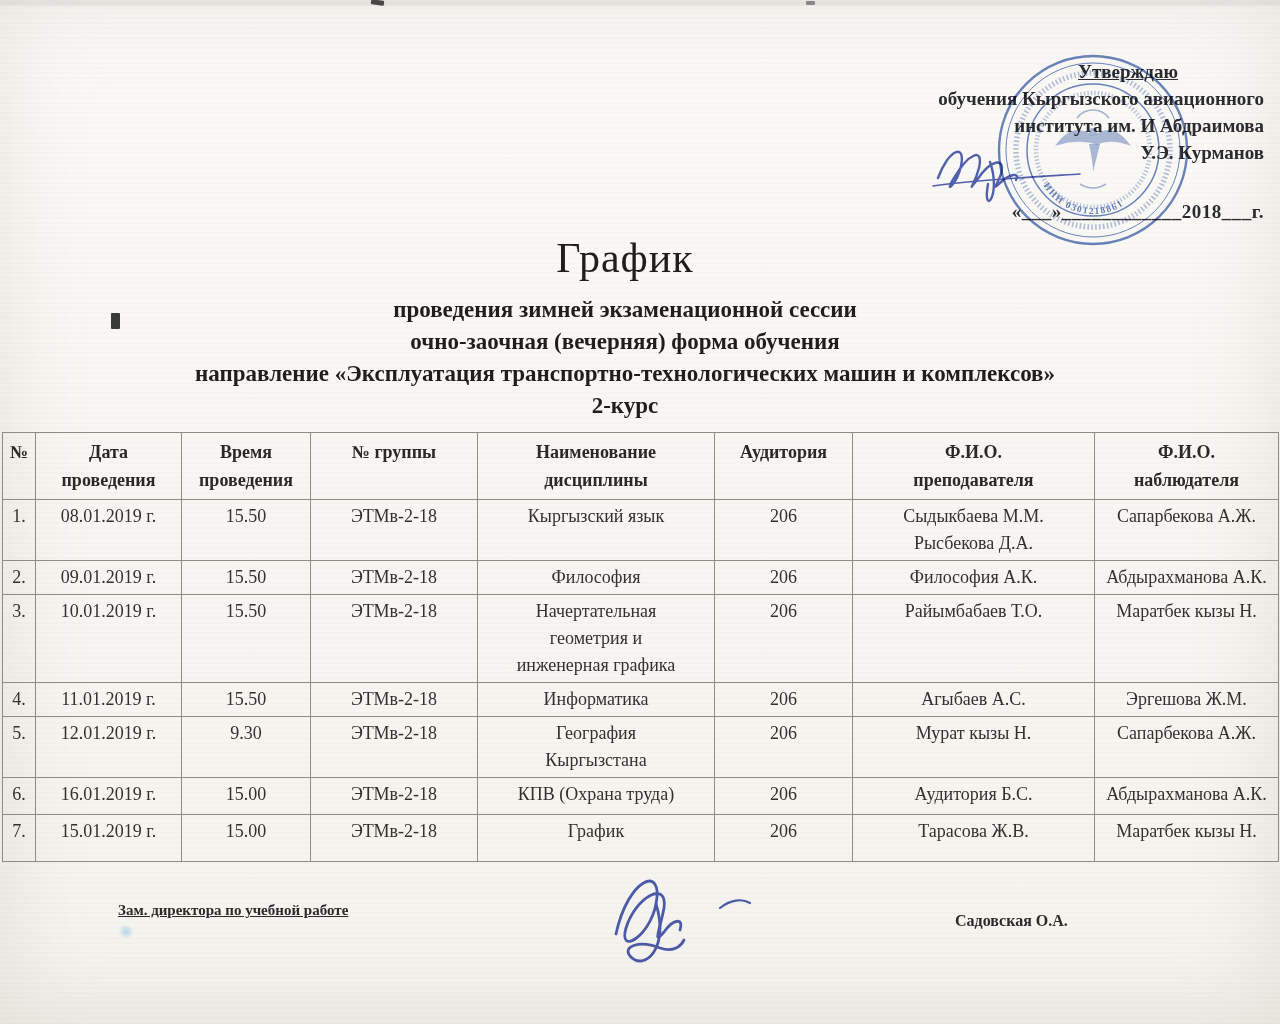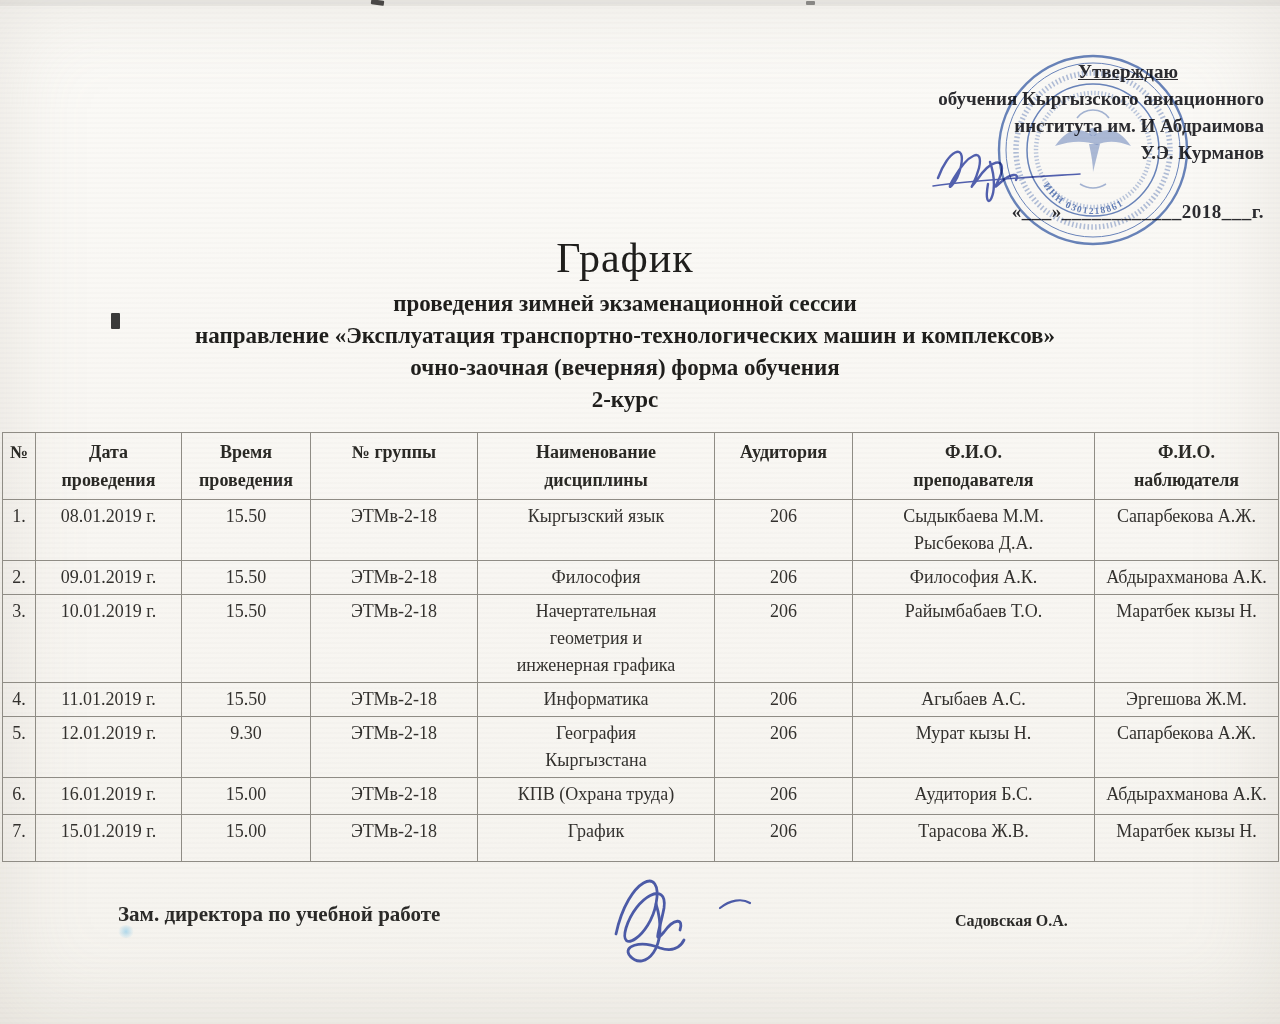--- a/index.html
+++ b/index.html
@@ -34,21 +34,21 @@
   .approval .heading{text-align:center;text-decoration:underline;padding-left:120px;}
   .approval .date-line{margin-top:32px;letter-spacing:.5px;}
   
   .stamp{position:absolute;left:992px;top:44px;z-index:4;mix-blend-mode:multiply;pointer-events:none;}
   .sig-top{position:absolute;left:930px;top:126px;z-index:5;mix-blend-mode:multiply;pointer-events:none;}
   .sig-bottom{position:absolute;left:568px;top:856px;z-index:5;mix-blend-mode:multiply;pointer-events:none;}
   
   .titleblock{position:absolute;left:0;top:234px;width:1250px;text-align:center;color:#1f1e1c;z-index:1;}
   .main-title{font-size:42px;font-weight:normal;letter-spacing:1px;line-height:48px;}
   .subtitle{font-size:23px;font-weight:bold;line-height:32px;}
-  .subtitle.first{margin-top:6px;}
+  .subtitle.first{margin-top:12px;}
   
   table.sched{
     position:absolute;left:2px;top:432px;width:1276px;
     border-collapse:collapse;table-layout:fixed;z-index:1;
     font-size:18px;color:#33312e;
   }
   table.sched th,table.sched td{
     border:1px solid #8f8c85;
     padding:3px 4px;vertical-align:top;
     white-space:pre-line;overflow:hidden;
@@ -56,21 +56,21 @@
   table.sched th{
     font-weight:bold;text-align:center;color:#2a2925;
     line-height:28px;padding-top:5px;height:58px;
   }
   table.sched td{line-height:27px;text-align:center;}
   td.cell-num{text-align:left;padding-left:5px;}
   td.cell-teacher,td.cell-observer{text-align:left;padding-left:10px;}
   tr.r1 td{height:52px;} tr.r2 td{height:26px;} tr.r3 td{height:76px;}
   tr.r4 td{height:26px;} tr.r5 td{height:52px;} tr.r6 td{height:30px;} tr.r7 td{height:40px;}
   
-  .footer-label{position:absolute;left:118px;top:902px;font-size:21px;font-weight:bold;color:#2b2a28;z-index:2;}
+  .footer-label{position:absolute;left:118px;top:902px;font-size:15px;font-weight:bold;color:#2b2a28;z-index:2;text-decoration:underline;}
   .footer-name{position:absolute;left:955px;top:912px;font-size:16px;font-weight:bold;color:#2b2a28;z-index:2;}
 </style>
 </head>
 <body>
 
 <div class="page">
 
   <div class="topband"></div>
   <div class="artifact a1"></div>
   <div class="artifact a2"></div>
@@ -110,22 +110,22 @@
     <g fill="none" stroke="#4152ad" stroke-width="2.4" stroke-linecap="round" opacity="0.9">
       <path d="M8,52 C18,24 36,16 31,40 C27,58 13,70 24,52 C38,28 54,20 49,42 C45,58 36,68 47,54 C60,34 76,30 71,48 C68,58 60,66 71,56 C80,48 90,46 86,54"></path>
       <path d="M60,36 C72,70 52,92 58,58"></path>
       <path d="M3,60 C45,54 120,50 150,48" stroke-width="1.6"></path>
     </g>
   </svg>
 
   <div class="titleblock">
     <div class="main-title">График</div>
     <div class="subtitle first">проведения зимней экзаменационной сессии</div>
+    <div class="subtitle">очно-заочная (вечерняя) форма обучения</div>
     <div class="subtitle">направление «Эксплуатация транспортно-технологических машин и комплексов»</div>
-    <div class="subtitle">очно-заочная (вечерняя) форма обучения</div>
     <div class="subtitle">2-курс</div>
   </div>
 
   <table class="sched">
     <colgroup>
       <col style="width:33px">
         <col style="width:146px">
         <col style="width:129px">
         <col style="width:167px">
       <col style="width:237px">

